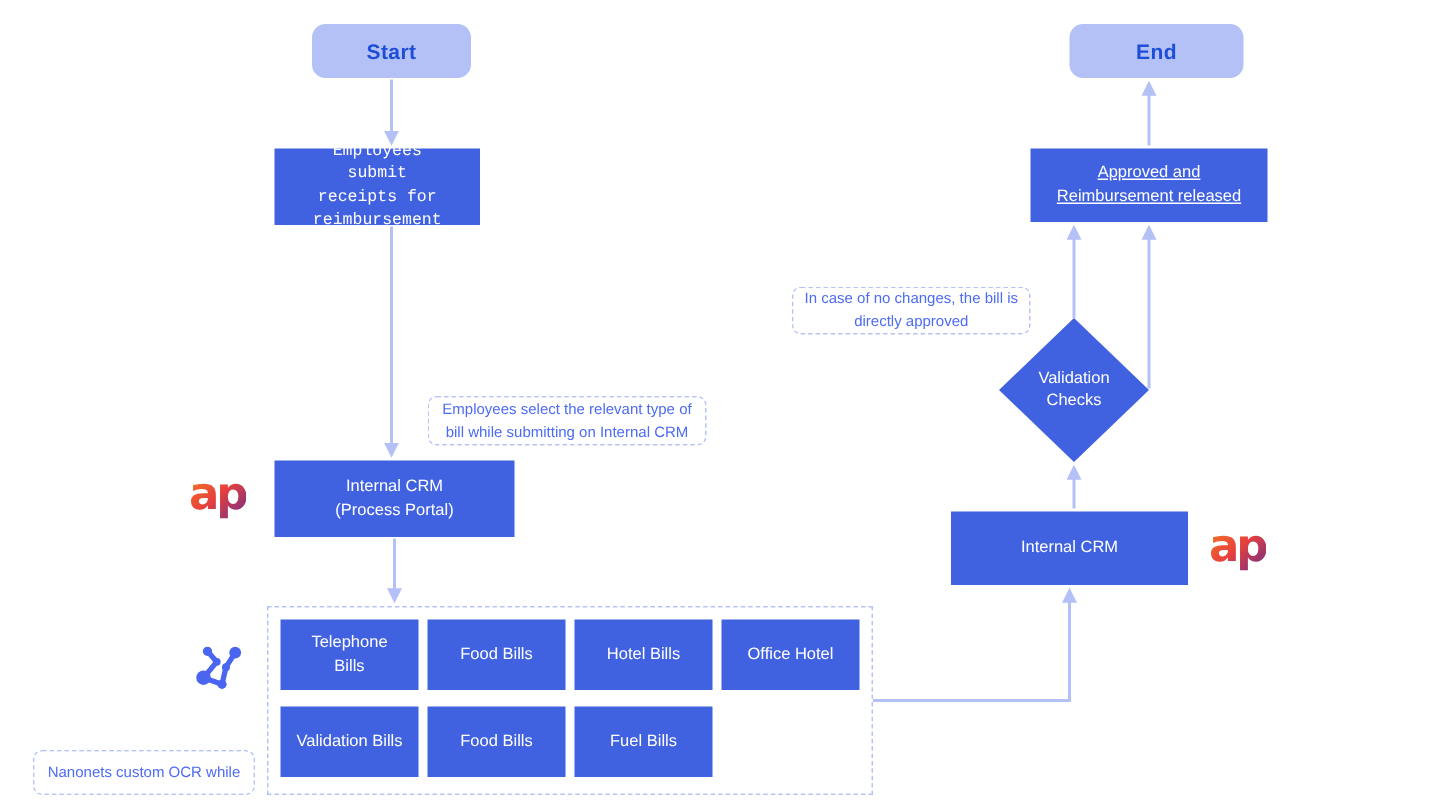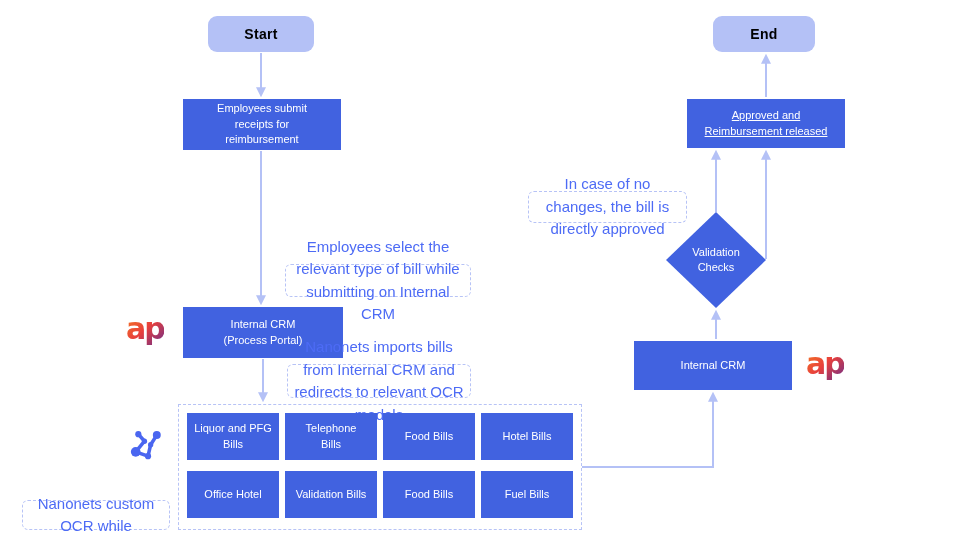--- a/index.html
+++ b/index.html
@@ -10,28 +10,28 @@
   .lines { position:absolute; left:0; top:0; width:960px; height:540px; }
   .node {
     background:#4162E0; color:#ffffff;
     display:flex; align-items:center; justify-content:center;
     text-align:center; font-size:11px; line-height:1.4;
     box-sizing:border-box;
   }
   .abs { position:absolute; }
   .prewrap { white-space:pre-line; }
   .terminal {
-    position:absolute; background:#B4C1F6; color:#000000;
+    position:absolute; background:#B4C1F6; color:#1d4ed8;
     font-weight:bold; font-size:14px; border-radius:9px;
     display:flex; align-items:center; justify-content:center;
     letter-spacing:.3px;
   }
   .note {
     position:absolute; border:1.6px dashed #B7C3F6; border-radius:6px;
-    color:#4D6BF5; font-size:15px; line-height:1.5;
+    color:#4D6BF5; font-size:10px; line-height:1.5;
     display:flex; align-items:center; justify-content:center;
     text-align:center; padding:2px 6px; box-sizing:border-box; background:#fff;
   }
   .bills-grid {
     position:absolute; left:178px; top:404px; width:404px; height:126px;
     border:1.6px dashed #B7C3F6; box-sizing:border-box;
     display:grid; grid-template-columns:repeat(4,92px);
     grid-template-rows:47px 47px; gap:11px 6px; padding:8px 8px;
   }
   .diamond {
@@ -60,21 +60,21 @@
       <path d="M716,212 V152" marker-end="url(#arrow)"></path>
       <path d="M766,259 V152" marker-end="url(#arrow)"></path>
       <path d="M766,97 V56" marker-end="url(#arrow)"></path>
     </g>
   </svg>
 
   <div class="terminal" style="left:208px; top:16px; width:106px; height:36px;">
     <span>Start</span>
   </div>
 
-  <div class="node abs" style="left:183px; top:99px; width:158px; height:51px; padding:0 20px;">
+  <div class="node abs" style="left:183px; top:99px; width:137px; height:51px; padding:0 20px;font-family:Liberation Mono, monospace;">
     <span>Employees submit receipts for reimbursement</span>
   </div>
 
   <div class="note" style="left:285px; top:264px; width:186px; height:33px;">
     <span>Employees select the relevant type of bill while submitting on Internal CRM</span>
   </div>
 
   <svg class="logo" style="left:124px; top:311px;" width="40" height="38" viewBox="0 0 40 38">
     <defs>
       <linearGradient id="apgradL" x1="0" y1="0" x2="1" y2="1">
@@ -84,46 +84,40 @@
       </linearGradient>
     </defs>
     <text x="2" y="28" font-family="DejaVu Sans, sans-serif" font-weight="bold" font-size="30" letter-spacing="-2" fill="url(#apgradL)">ap</text>
   </svg>
 
   <div class="node abs prewrap" style="left:183px; top:307px; width:160px; height:51px;">
     <span class="prewrap">Internal CRM
 (Process Portal)</span>
   </div>
 
-  <div class="note" style="left:287px; top:364px; width:184px; height:34px;">
-    <span>Nanonets imports bills from Internal CRM and redirects to relevant OCR models</span>
-  </div>
 
   <svg class="logo" style="left:126px; top:421px;" width="44" height="44" viewBox="0 0 50 50">
     <g stroke="#4A66F0" stroke-width="4" stroke-linecap="round">
       <line x1="14" y1="15" x2="21" y2="23"></line>
       <line x1="11" y1="35" x2="21" y2="23"></line>
       <line x1="11" y1="35" x2="25" y2="40"></line>
       <line x1="25" y1="40" x2="28" y2="27"></line>
       <line x1="28" y1="27" x2="35" y2="16"></line>
     </g>
     <g fill="#4A66F0">
       <circle cx="14" cy="15" r="3.5"></circle>
       <circle cx="21" cy="23" r="3"></circle>
       <circle cx="35" cy="16" r="4.5"></circle>
       <circle cx="28" cy="27" r="3"></circle>
       <circle cx="11" cy="35" r="5.5"></circle>
       <circle cx="25" cy="40" r="3.5"></circle>
     </g>
   </svg>
 
   <div class="bills-grid">
-    <div class="node">
-        <span>Liquor and PFG Bills</span>
-      </div>
     <div class="node" style="padding:17px 14px;">
         <span>Telephone Bills</span>
       </div>
     <div class="node">
         <span>Food Bills</span>
       </div>
     <div class="node">
         <span>Hotel Bills</span>
       </div>
     <div class="node">
@@ -137,21 +131,21 @@
       </div>
     <div class="node">
         <span>Fuel Bills</span>
       </div>
   </div>
 
   <div class="note" style="left:22px; top:500px; width:148px; height:30px;">
     <span>Nanonets custom OCR while</span>
   </div>
 
-  <div class="terminal" style="left:713px; top:16px; width:102px; height:36px;">
+  <div class="terminal" style="left:713px; top:16px; width:116px; height:36px;">
     <span>End</span>
   </div>
 
   <div class="node abs" style="left:687px; top:99px; width:158px; height:49px; padding:0 8px;text-decoration:underline;">
     <span>Approved and Reimbursement released</span>
   </div>
 
   <div class="note" style="left:528px; top:191px; width:159px; height:32px;">
     <span>In case of no changes, the bill is directly approved</span>
   </div>

